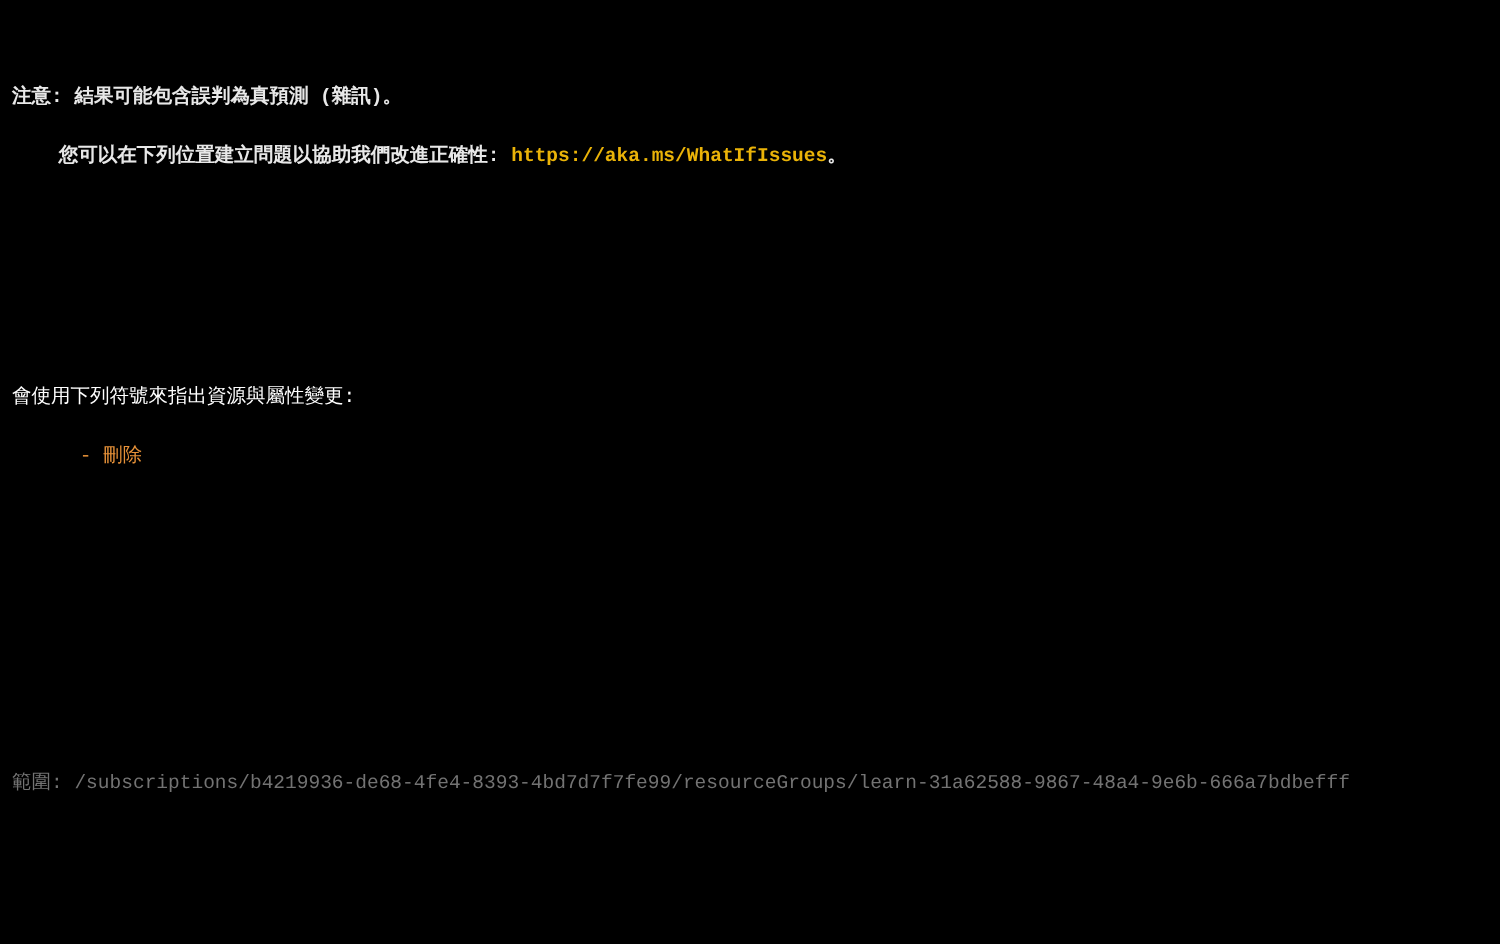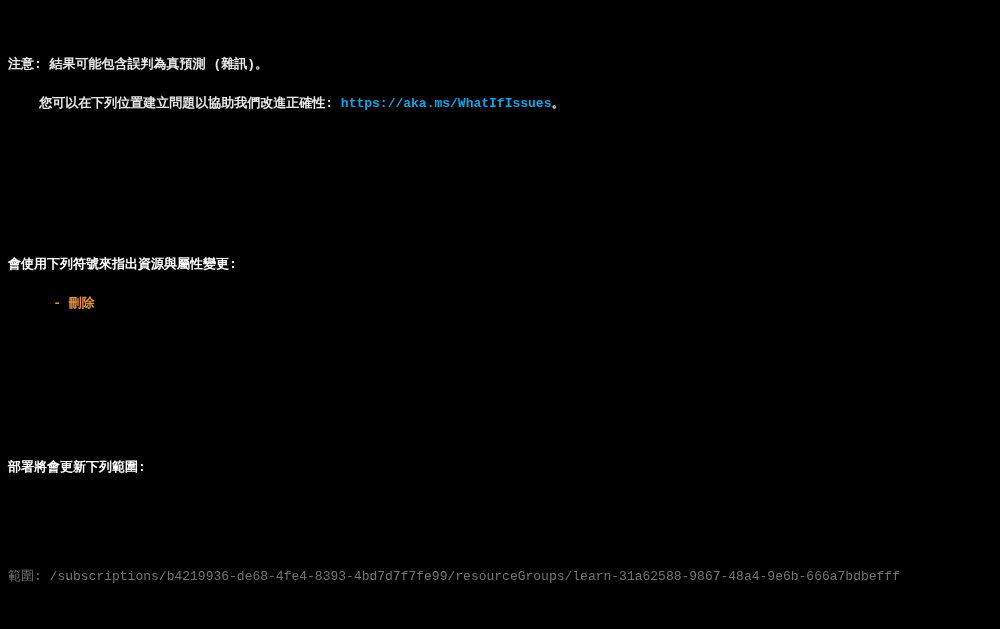--- a/index.html
+++ b/index.html
@@ -12,22 +12,22 @@
     line-height: 1.4;
     width: 1000px;
     overflow-x: hidden;
   }
   .terminal {
     padding: 4px 8px 4px 8px;
     white-space: pre;
     word-wrap: break-word;
   }
   .warn { color: #e8e8e8; font-weight: bold; }
-  .url { color: #0ea5e9; }
-  .heading { color: #fff; font-weight: bold; }
+  .url { color: #eab308; }
+  .heading { color: #fff; font-weight: normal; }
   .scope { color: #737373; }
   .del { color: #e69138; }
   .indent1 { padding-left: 14px; display: inline-block; text-align: right; }
   .line { display: block; }
   .overlap { position: relative; }
   .over-top { position: absolute; top: -3px; left: 0; text-align: center; }
   .continue { }
 </style>
 </head>
 <body>
@@ -41,21 +41,20 @@
 
   <span class="line">&nbsp;</span>
 
   <span class="line heading overlap">
     <span class="over-top">會使用下列符號來指出資源與屬性變更:</span>
     <span class="indent1 del">- 刪除</span>
   </span>
 
   <span class="line">&nbsp;</span>
 
-  <span class="line heading">部署將會更新下列範圍:</span>
   <span class="line">&nbsp;</span>
   <span class="line scope"><span>範圍: </span><span>/subscriptions/b4219936-de68-4fe4-8393-4bd7d7f7fe99/resourceGroups/learn-31a62588-9867-48a4-9e6b-666a7bdbefff</span></span>
 
   
 
   
 
   
   
 

